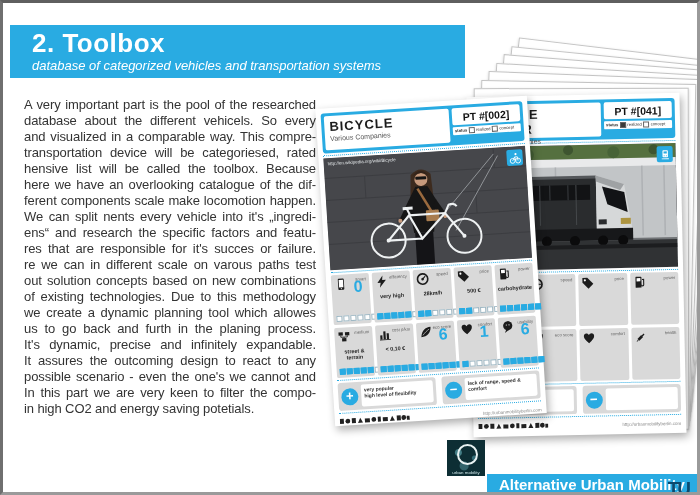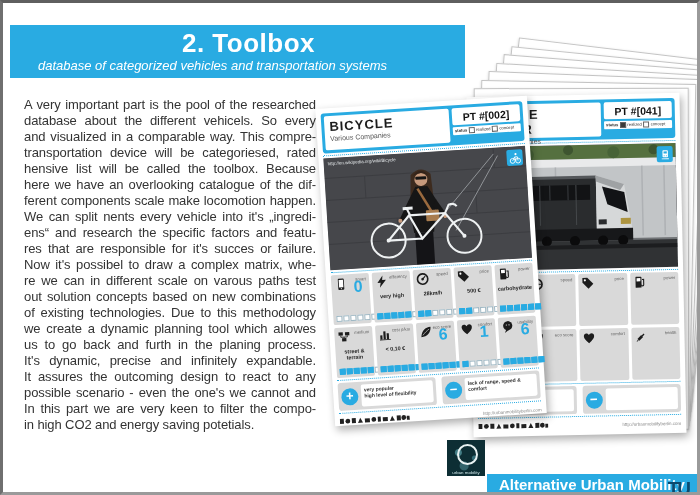--- a/index.html
+++ b/index.html
@@ -2,22 +2,22 @@
 <html><head>
 <meta charset="utf-8">
 <title>Toolbox Slide</title>
 <style>
   html,body{margin:0;padding:0;background:#8e8e8e;font-family:"Liberation Sans",sans-serif;}
   .stage{position:relative;width:700px;height:495px;background:#fff;box-sizing:border-box;
          border:3px solid #9a9a9a;border-top-color:#5f5f5f;border-left-color:#6f6f6f;overflow:hidden;}
   
   .hbar{position:absolute;left:7px;top:22px;width:455px;height:53px;background:#29abe2;z-index:2;
         color:#fff;padding:4px 0 0 22px;box-sizing:border-box;}
-  .htitle{font-size:26px;font-weight:bold;letter-spacing:.5px;line-height:28px;text-align:center;}
-  .hsub{font-size:13px;font-style:italic;margin-top:1px;margin-left:6px;}
+  .htitle{font-size:26px;font-weight:bold;letter-spacing:.5px;line-height:28px;}
+  .hsub{font-size:13px;font-style:italic;margin-top:1px;}
   
   .btxt{position:absolute;left:21px;top:94px;width:292px;z-index:2;color:#333;}
   .bl{font-size:13px;line-height:16px;text-align:justify;text-align-last:justify;letter-spacing:-.1px;white-space:nowrap;}
   .bl.end{text-align-last:left;}
   
   .sheet{position:absolute;width:213px;height:340px;background:#fff;border:1px solid #c3c3c3;
          box-shadow:0 1px 3px rgba(0,0,0,.18);}
   
   .card{position:absolute;background:#fff;box-shadow:2px 4px 9px rgba(0,0,0,.32);padding:5px;box-sizing:border-box;}
   .card1{left:322px;top:99px;width:212px;height:318px;transform:rotate(-3.6deg);z-index:20;}
@@ -87,21 +87,20 @@
     <div class="bl">A very important part is the pool of the researched</div>
     <div class="bl">database about the different vehicels. So every</div>
     <div class="bl">and visualized in a comparable way. This compre-</div>
     <div class="bl">transportation device will be categoriesed, rated</div>
     <div class="bl">hensive list will be called the toolbox. Because</div>
     <div class="bl">here we have an overlooking catalogue of the dif-</div>
     <div class="bl">ferent components scale make locomotion happen.</div>
     <div class="bl">We can split nents every vehicle into it's „ingredi-</div>
     <div class="bl">ens“ and research the specific factors and featu-</div>
     <div class="bl">res that are responsible for it's succes or failure.</div>
-    <div class="bl">Now it's possibel to draw a complex matrix, whe-</div>
     <div class="bl">re we can in different scale on varous paths test</div>
     <div class="bl">out solution concepts based on new combinations</div>
     <div class="bl">of existing technologies. Due to this methodology</div>
     <div class="bl">we create a dynamic planning tool which allowes</div>
     <div class="bl">us to go back and furth in the planing process.</div>
     <div class="bl">It's dynamic, precise and infinitely expandable.</div>
     <div class="bl">It assures the outcoming design to react to any</div>
     <div class="bl">possible scenario - even the one's we cannot and</div>
     <div class="bl">In this part we are very keen to filter the compo-</div>
     <div class="bl end">in high CO2 and energy saving potetials.</div>

